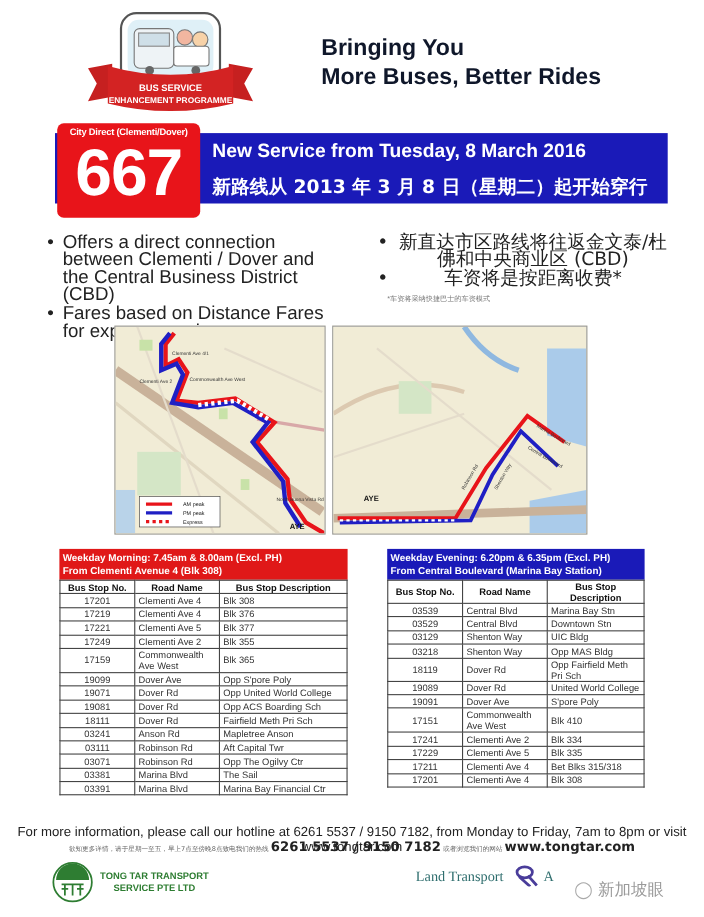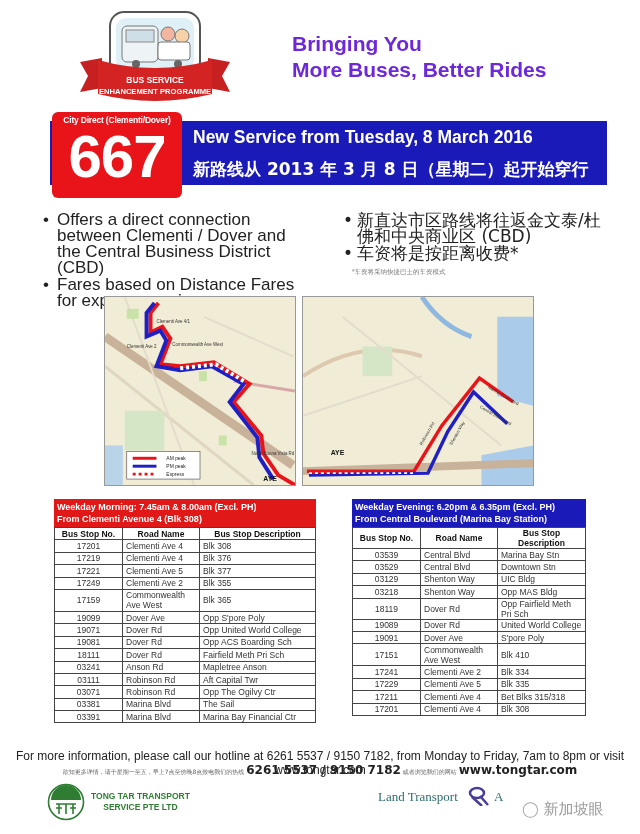--- a/index.html
+++ b/index.html
@@ -1,21 +1,21 @@
 <!DOCTYPE html>
 <html><head>
 <meta charset="utf-8">
 <style>
   * { box-sizing: border-box; margin: 0; padding: 0; }
   html, body { width: 640px; height: 834px; background: #ffffff; overflow: hidden; }
   body { font-family: "Liberation Sans", "DejaVu Sans", sans-serif; color: #222; position: relative; }
 
   
   .logo { position: absolute; left: 80px; top: 10px; width: 150px; height: 92px; }
-  .tagline { position: absolute; left: 292px; top: 31px; font-weight: bold; font-size: 21px; line-height: 26px; color: #6d28d9; }
+  .tagline { position: absolute; left: 292px; top: 31px; font-weight: bold; font-size: 21px; line-height: 26px; color: #0f172a; }
 
   
   .banner { position: absolute; left: 50px; top: 121px; width: 557px; height: 64px; background: #1a1ab8; }
   .route-box { position: absolute; left: 52px; top: 112px; width: 130px; height: 86px; background: #e8141a; border-radius: 6px; color: #fff; text-align: center; }
   .route-sub { font-size: 8.5px; font-weight: bold; margin-top: 3px; letter-spacing: -0.2px; }
   .route-num { font-size: 60px; font-weight: bold; line-height: 64px; letter-spacing: -1px; }
   .banner-en { position: absolute; left: 193px; top: 127px; color: #fff; font-weight: bold; font-size: 17.5px; }
   .banner-zh { position: absolute; left: 193px; top: 158px; color: #fff; font-weight: bold; font-size: 17px; font-family: "DejaVu Sans", sans-serif; }
 
   
@@ -89,21 +89,21 @@
   <div class="route-sub">City Direct (Clementi/Dover)</div>
   <div class="route-num">667</div>
 </div>
 <div class="banner-en">New Service from Tuesday, 8 March 2016</div>
 <div class="banner-zh">新路线从 2013 年 3 月 8 日（星期二）起开始穿行</div>
 
 <ul class="bullets en">
   <li>Offers a direct connection between Clementi / Dover and the Central Business District (CBD)</li>
   <li>Fares based on Distance Fares for express services</li>
 </ul>
-<ul class="bullets zh" style="font-family:'DejaVu Sans',sans-serif;">
+<ul class="bullets zh" style="font-family:'DejaVu Sans',sans-serif;text-align:center;">
   <li>新直达市区路线将往返金文泰/杜佛和中央商业区 (CBD)</li>
   <li>车资将是按距离收费*</li>
 </ul>
 <div class="footnote">*车资将采纳快捷巴士的车资模式</div>
 
 <div class="map left">
   <svg viewBox="0 0 192 190" preserveAspectRatio="none">
     <rect width="192" height="190" fill="#f1ecd6"></rect>
     <path d="M0,40 L190,170" stroke="#c9b29a" stroke-width="9"></path>
     <path d="M0,70 L150,190" stroke="#e0d7c0" stroke-width="3"></path>

